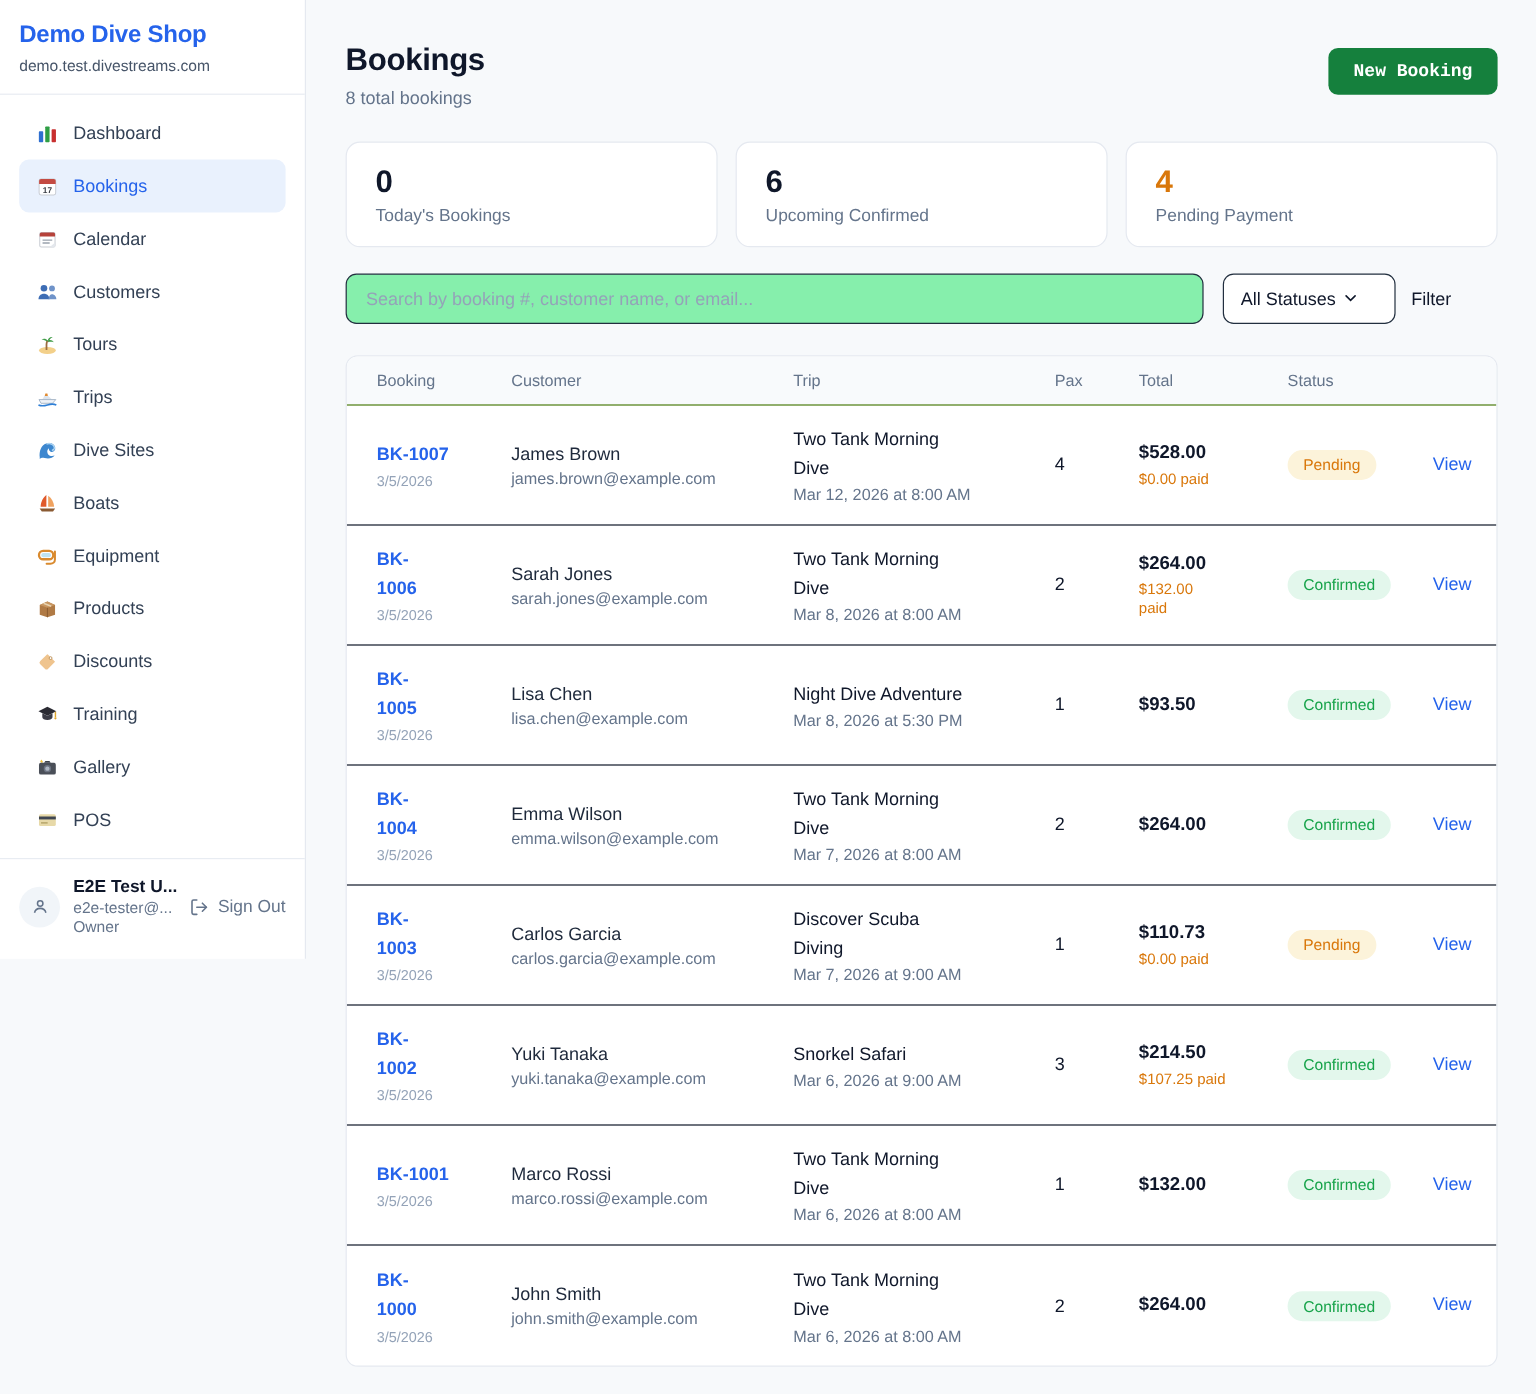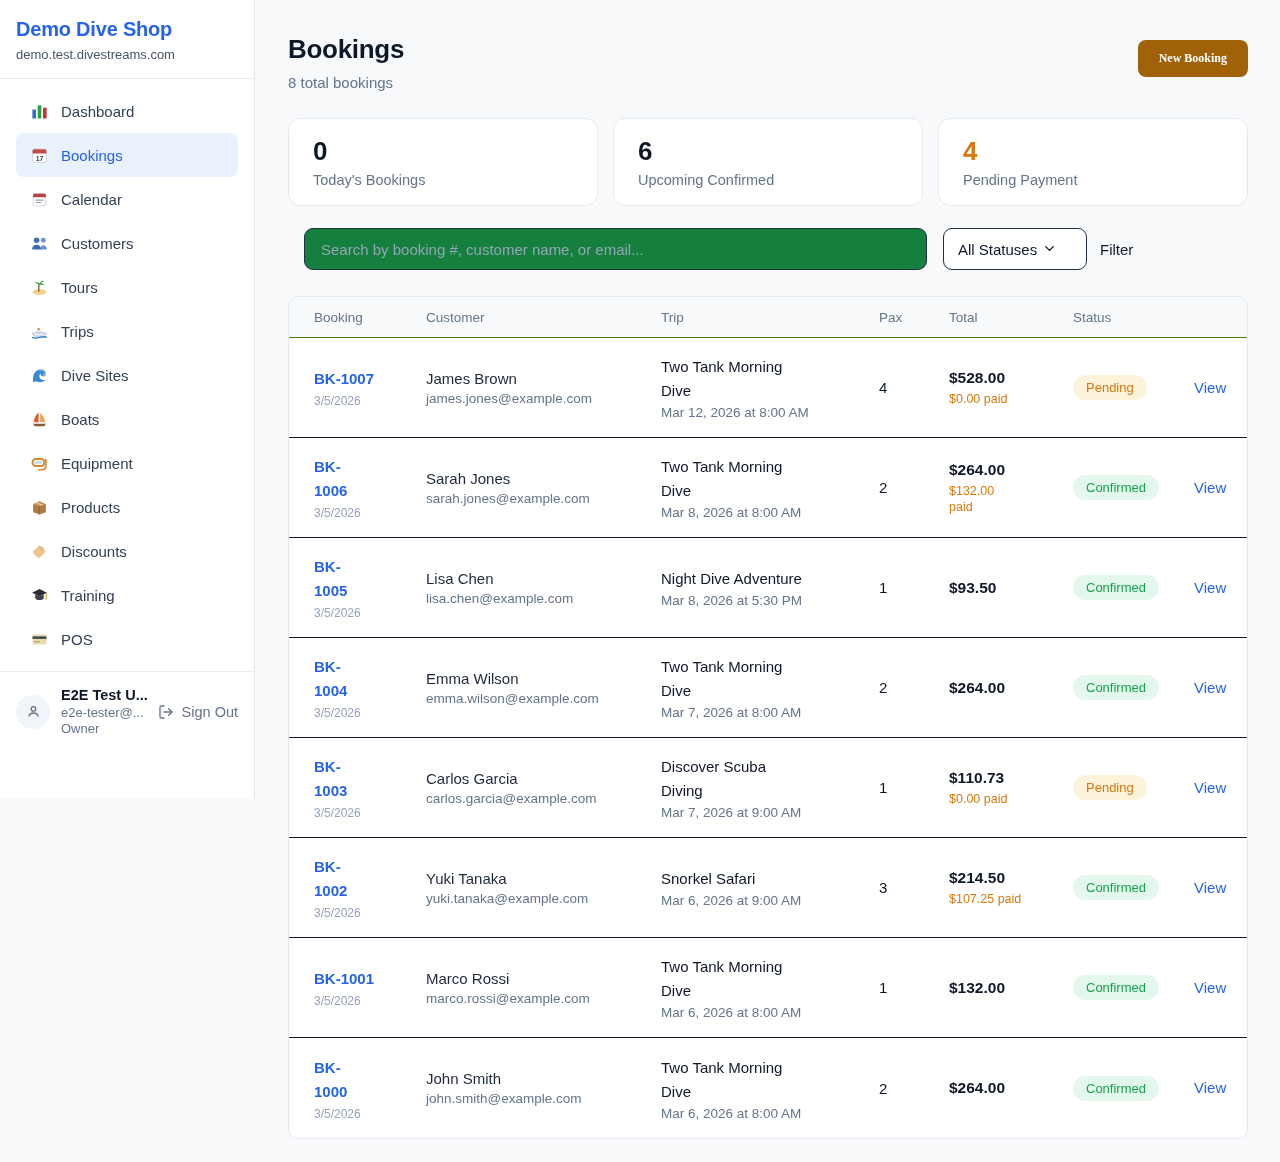--- a/index.html
+++ b/index.html
@@ -25,30 +25,30 @@
   .user-email { font-size:13px; color:#64748b; margin-top:2px; }
   .user-role { font-size:13px; color:#64748b; margin-top:1px; }
   .signout { margin-left:auto; display:flex; align-items:center; gap:8px; font-size:14.5px; color:#64748b; cursor:pointer; white-space:nowrap; }
   .signout svg { width:16px; height:16px; }
 
   
   .main { position:absolute; left:255px; top:0; width:1025px; padding:34px 32px 0 33px; }
   .page-header { display:flex; justify-content:space-between; }
   .page-title { font-size:26px; font-weight:700; color:#0f172a; letter-spacing:-0.3px; }
   .page-subtitle { font-size:15px; color:#64748b; margin-top:9px; }
-  .btn-primary { align-self:flex-start; margin-top:6px; background:#a16207; color:#fff; font-size:12px; font-weight:600; border:none; border-radius:8px; padding:11px 21px; cursor:pointer; font-family:Liberation Serif, serif; }
+  .btn-primary { align-self:flex-start; margin-top:6px; background:#15803d; color:#fff; font-size:15px; font-weight:600; border:none; border-radius:8px; padding:11px 21px; cursor:pointer; font-family:Liberation Mono, monospace; }
 
   .stats { display:grid; grid-template-columns:repeat(3,1fr); gap:15px; margin-top:27px; }
   .stat-card { background:#fff; border:1px solid #e5e9f0; border-radius:12px; padding:17px 24px; height:88px; }
   .stat-value { font-size:26px; font-weight:700; color:#0f172a; }
   .stat-value.orange { color:#d9770a; }
   .stat-label { font-size:14.5px; color:#64748b; margin-top:5px; }
 
   .controls { display:flex; align-items:center; margin-top:22px; }
-  .search-input { width:623px; height:42px; border:1.5px solid #222f3f; border-radius:9px; padding:0 16px; font-size:15px; font-family:inherit; color:#0f172a; background:#15803d; outline:none;margin-left:16px; }
+  .search-input { width:715px; height:42px; border:1.5px solid #222f3f; border-radius:9px; padding:0 16px; font-size:15px; font-family:inherit; color:#0f172a; background:#86efac; outline:none; }
   .search-input::placeholder { color:#94a3b8; }
   .select-wrap { position:relative; margin-left:16px; width:124px; }
   .status-select { appearance:none; -webkit-appearance:none; width:144px; height:42px; border:1.5px solid #222f3f; border-radius:9px; background:#fff; font-size:15px; font-family:inherit; color:#0f172a; padding:0 30px 0 14px; cursor:pointer; outline:none; }
   .select-chevron { position:absolute; right:10px; top:13px; width:15px; height:15px; pointer-events:none; }
   .filter-btn { margin-left:33px; background:none; border:none; font-size:15px; font-weight:500; color:#0f172a; cursor:pointer; font-family:inherit; }
 
   
   .table-card { margin-top:26px; background:#fff; border:1px solid #e5e9f0; border-radius:10px; overflow:hidden; }
   .tgrid { display:grid; grid-template-columns:137px 235px 218px 70px 124px 121px 55px; }
   .thead { height:41px; align-items:center; background:#f8fafc; border-bottom:1px solid #4d7c0f; }
@@ -204,20 +204,32 @@
               <path d="M4 7v3.1c0 1.2 1.8 2.2 4 2.2s4-1 4-2.2V7L8 8.9z" fill="#3c3c46"></path>
               <path d="M14.3 5.8v4.3" stroke="#e0a72e" stroke-width="1.1"></path>
               <circle cx="14.3" cy="10.9" r="0.9" fill="#e0a72e"></circle>
             </svg>
           </span>
         <span>Training</span>
       </div>
       <div class="nav-item">
         <span class="nav-icon">
             <svg viewBox="0 0 16 16">
+              <path d="M2.3 3.4l1-1.6 1.3 1.9-1 .9z" fill="#f3c33e"></path>
+              <rect x="1.4" y="4.4" width="13.2" height="9.2" rx="1.5" fill="#4a4f58"></rect>
+              <path d="M5.4 4.4l1-1.5h3.2l1 1.5z" fill="#3a3f48"></path>
+              <circle cx="8" cy="9" r="2.9" fill="#6b7280"></circle>
+              <circle cx="8" cy="9" r="1.7" fill="#aeb6c2"></circle>
+            </svg>
+          </span>
+        <span>Gallery</span>
+      </div>
+      <div class="nav-item">
+        <span class="nav-icon">
+            <svg viewBox="0 0 16 16">
               <rect x="1.4" y="3.4" width="13.2" height="9.2" rx="1.3" fill="#e7d9a8"></rect>
               <rect x="1.4" y="5.1" width="13.2" height="2.3" fill="#3f4652"></rect>
               <rect x="3" y="9.5" width="5.2" height="1.2" fill="#b8a86e"></rect>
             </svg>
           </span>
         <span>POS</span>
       </div>
     </nav>
     <div class="side-footer">
       <div class="avatar">
@@ -290,21 +302,21 @@
         <div class="th"></div>
       </div>
 
       <div class="tgrid trow">
         <div class="cell c-booking">
             <a class="bk-id">BK-1007</a>
             <div class="bk-date">3/5/2026</div>
           </div>
         <div class="cell">
             <div class="cust-name">James Brown</div>
-            <div class="cust-email">james.jones@example.com</div>
+            <div class="cust-email">james.brown@example.com</div>
           </div>
         <div class="cell c-trip">
             <div class="trip-name">Two Tank Morning
 Dive</div>
             <div class="trip-date">Mar 12, 2026 at 8:00 AM</div>
           </div>
         <div class="cell c-pax">4</div>
         <div class="cell c-total">
             <div class="total-amt">$528.00</div>
             <div class="total-paid">$0.00 paid</div>

